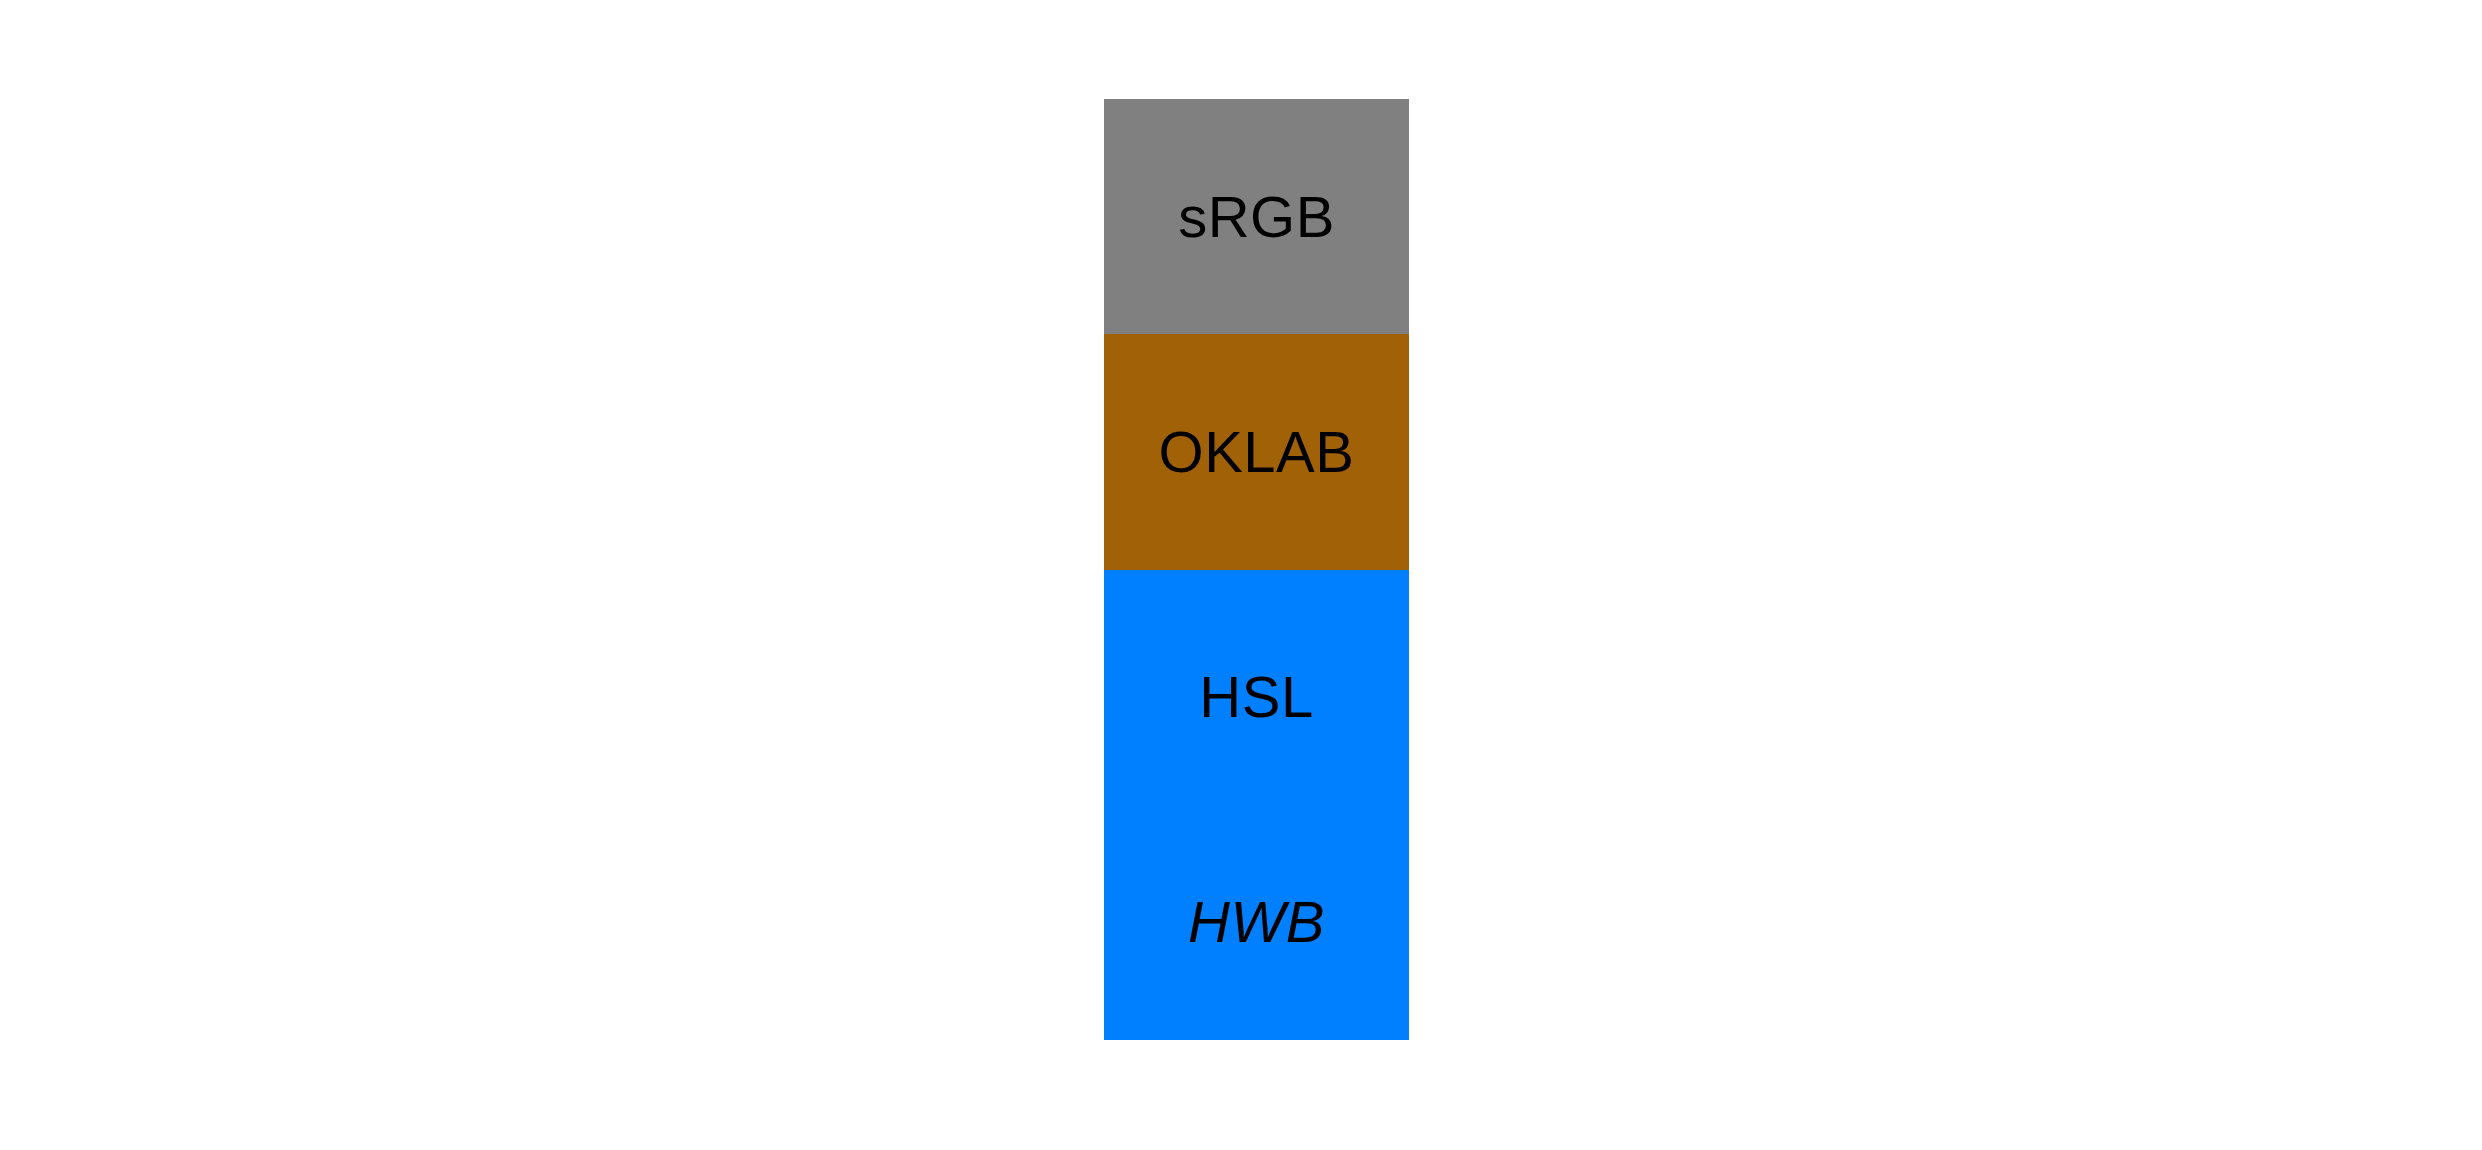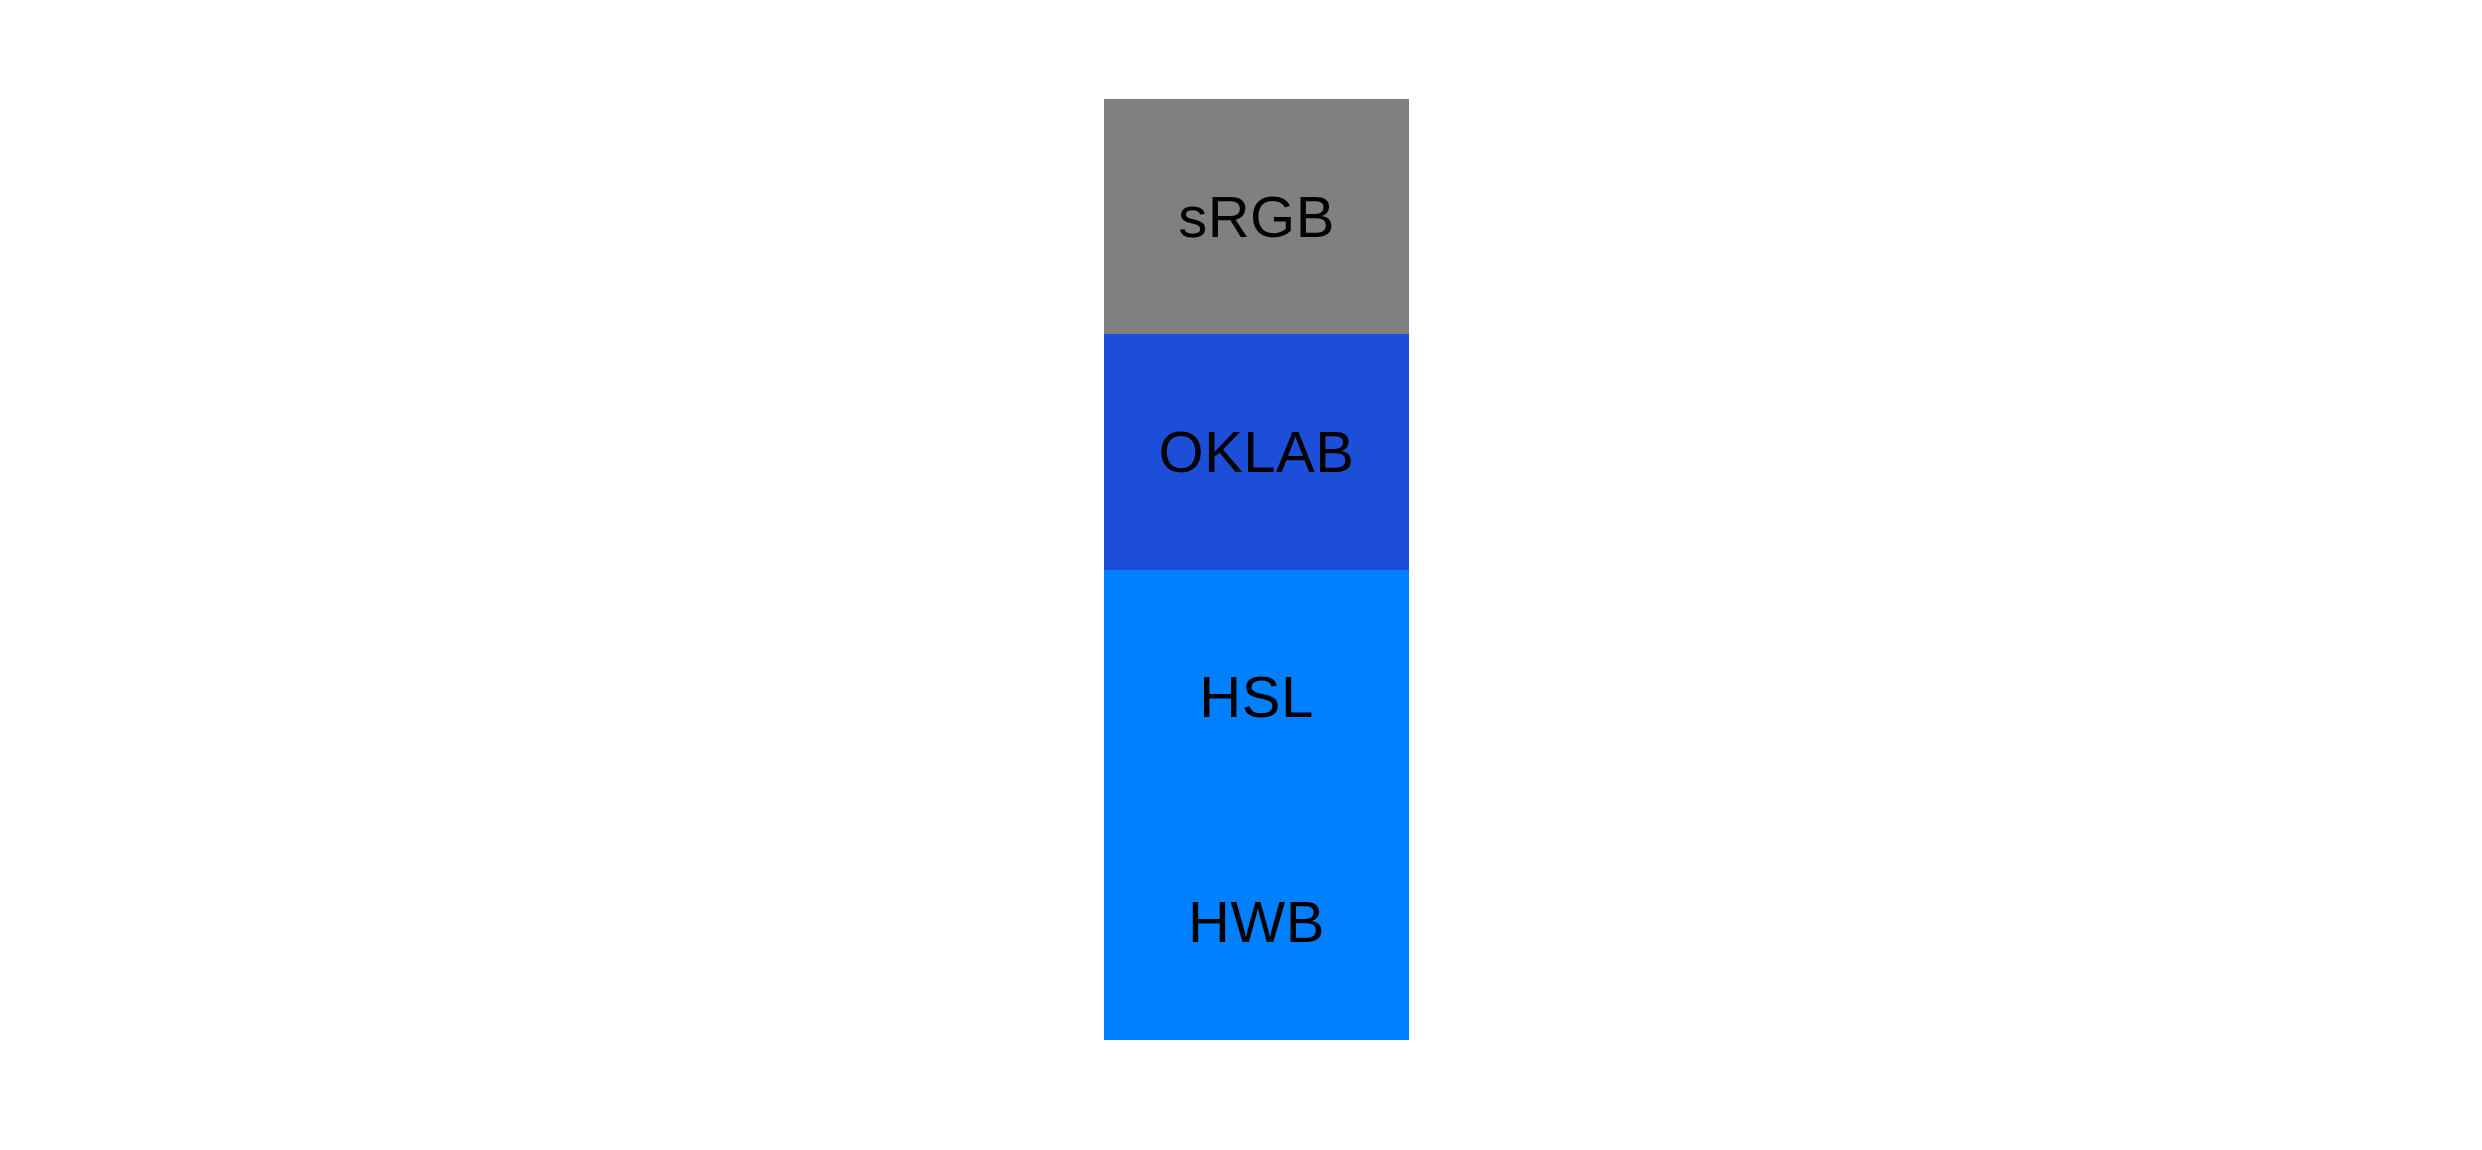--- a/index.html
+++ b/index.html
@@ -58,27 +58,27 @@
 <body style="background-color: rgb(255, 255, 255);">
 
 <div class="stage">
 
   <div class="swatch-column">
 
     <div class="swatch" style="background-color:#808080;">
       <span class="swatch-label" style="color: rgb(0, 0, 0);">sRGB</span>
     </div>
 
-    <div class="swatch" style="background-color:#1d4ed8;">
+    <div class="swatch" style="background-color:#a16207;">
       <span class="swatch-label" style="color: rgb(0, 0, 0);">OKLAB</span>
     </div>
 
     <div class="swatch" style="background-color:#0080ff;">
       <span class="swatch-label" style="color: rgb(0, 0, 0); margin-top: 20px;">HSL</span>
     </div>
 
-    <div class="swatch" style="background-color:#0080ff;">
+    <div class="swatch" style="background-color:#0080ff;font-style:italic;">
       <span class="swatch-label" style="color: rgb(0, 0, 0);">HWB</span>
     </div>
 
   </div>
 
 </div>
 
 </body></html>

